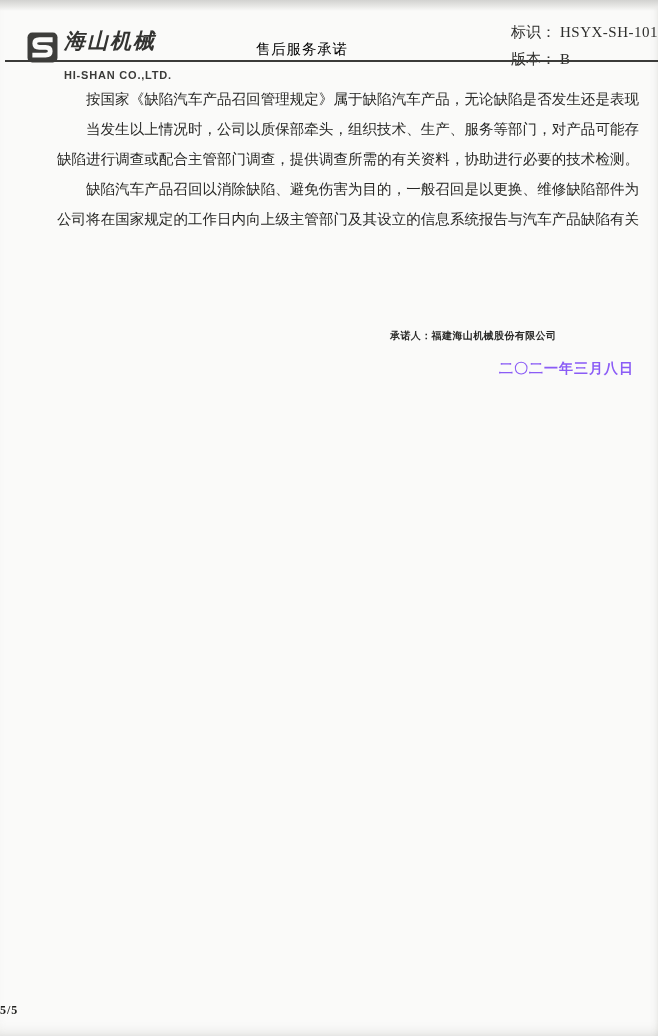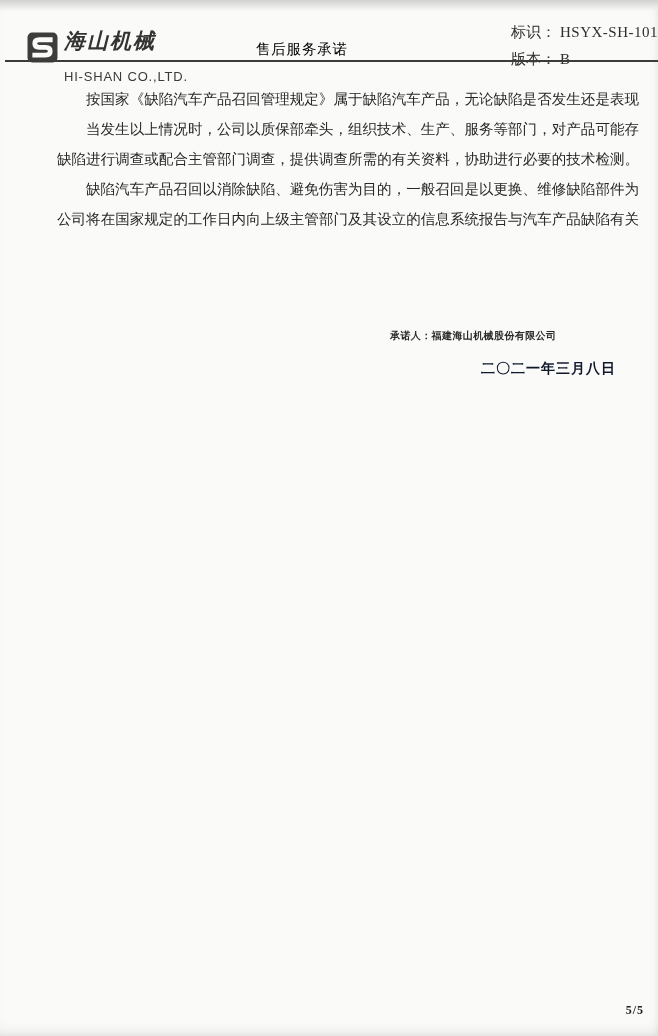--- a/index.html
+++ b/index.html
@@ -23,21 +23,21 @@
   
   .logo { position:absolute; left:27px; top:30px; display:flex; align-items:flex-start; }
   .logo-mark { width:31px; height:31px; display:block; margin-top:2px; }
   .logo-text { margin-left:6px; }
   .logo-cn {
     font-size:21px; font-weight:700; font-style:italic;
     letter-spacing:2px; color:#333331; line-height:22px; white-space:nowrap;
   }
   .logo-en {
     font-family:"Liberation Sans","DejaVu Sans",sans-serif;
-    font-size:13px; font-weight:400; letter-spacing:0.8px;
+    font-size:11px; font-weight:700; letter-spacing:0.8px;
     color:#3a3a38; margin-top:17px; white-space:nowrap;
   }
   .doc-title {
     position:absolute; left:256px; top:40px;
     font-size:14.5px; letter-spacing:0.8px; color:#000000; white-space:nowrap;
   }
   .meta { position:absolute; left:511px; top:19px; font-size:15px; color:#2e2e2c; }
   .meta-row { height:27px; line-height:27px; white-space:nowrap; }
   .meta-row .val { margin-left:4px; letter-spacing:0.5px; }
   .header-rule {
@@ -54,29 +54,29 @@
   .fill { text-align:justify; text-align-last:justify; white-space:normal; overflow:hidden; }
   .indent { padding-left:29px; }
 
   
   .sig-line1 {
     position:absolute; left:390px; top:329px;
     font-size:10px; font-weight:600; letter-spacing:0.4px;
     color:#2a2a28; white-space:nowrap;
   }
   .sig-date {
-    position:absolute; left:481px; top:360px;
+    position:absolute; left:499px; top:360px;
     font-size:14px; font-weight:600; letter-spacing:1px;
-    color:#0f172a; white-space:nowrap;
+    color:#8b5cf6; white-space:nowrap;
   }
 
   
   .footer {
     position:absolute; left:0; right:14px; top:1003px;
-    text-align:right; font-size:12px; font-weight:700;
+    text-align:left; font-size:12px; font-weight:700;
     letter-spacing:1px; color:#1f1f1d;
   }
 </style>
 </head>
 <body>
 
 <div class="page">
 
   <div class="scan-top"></div>
 

